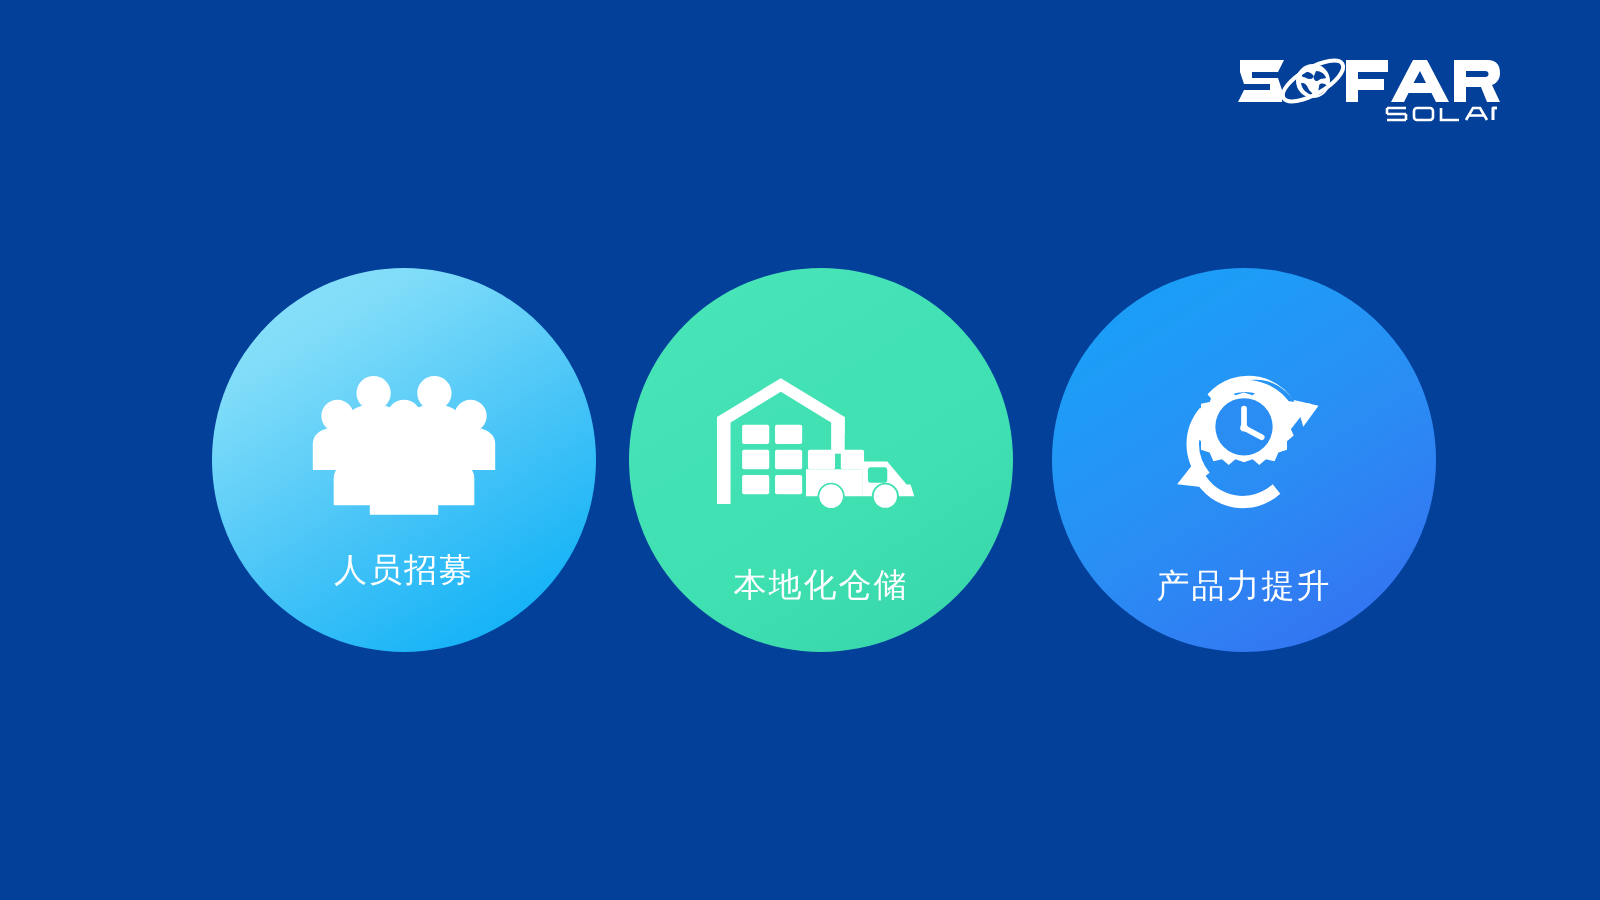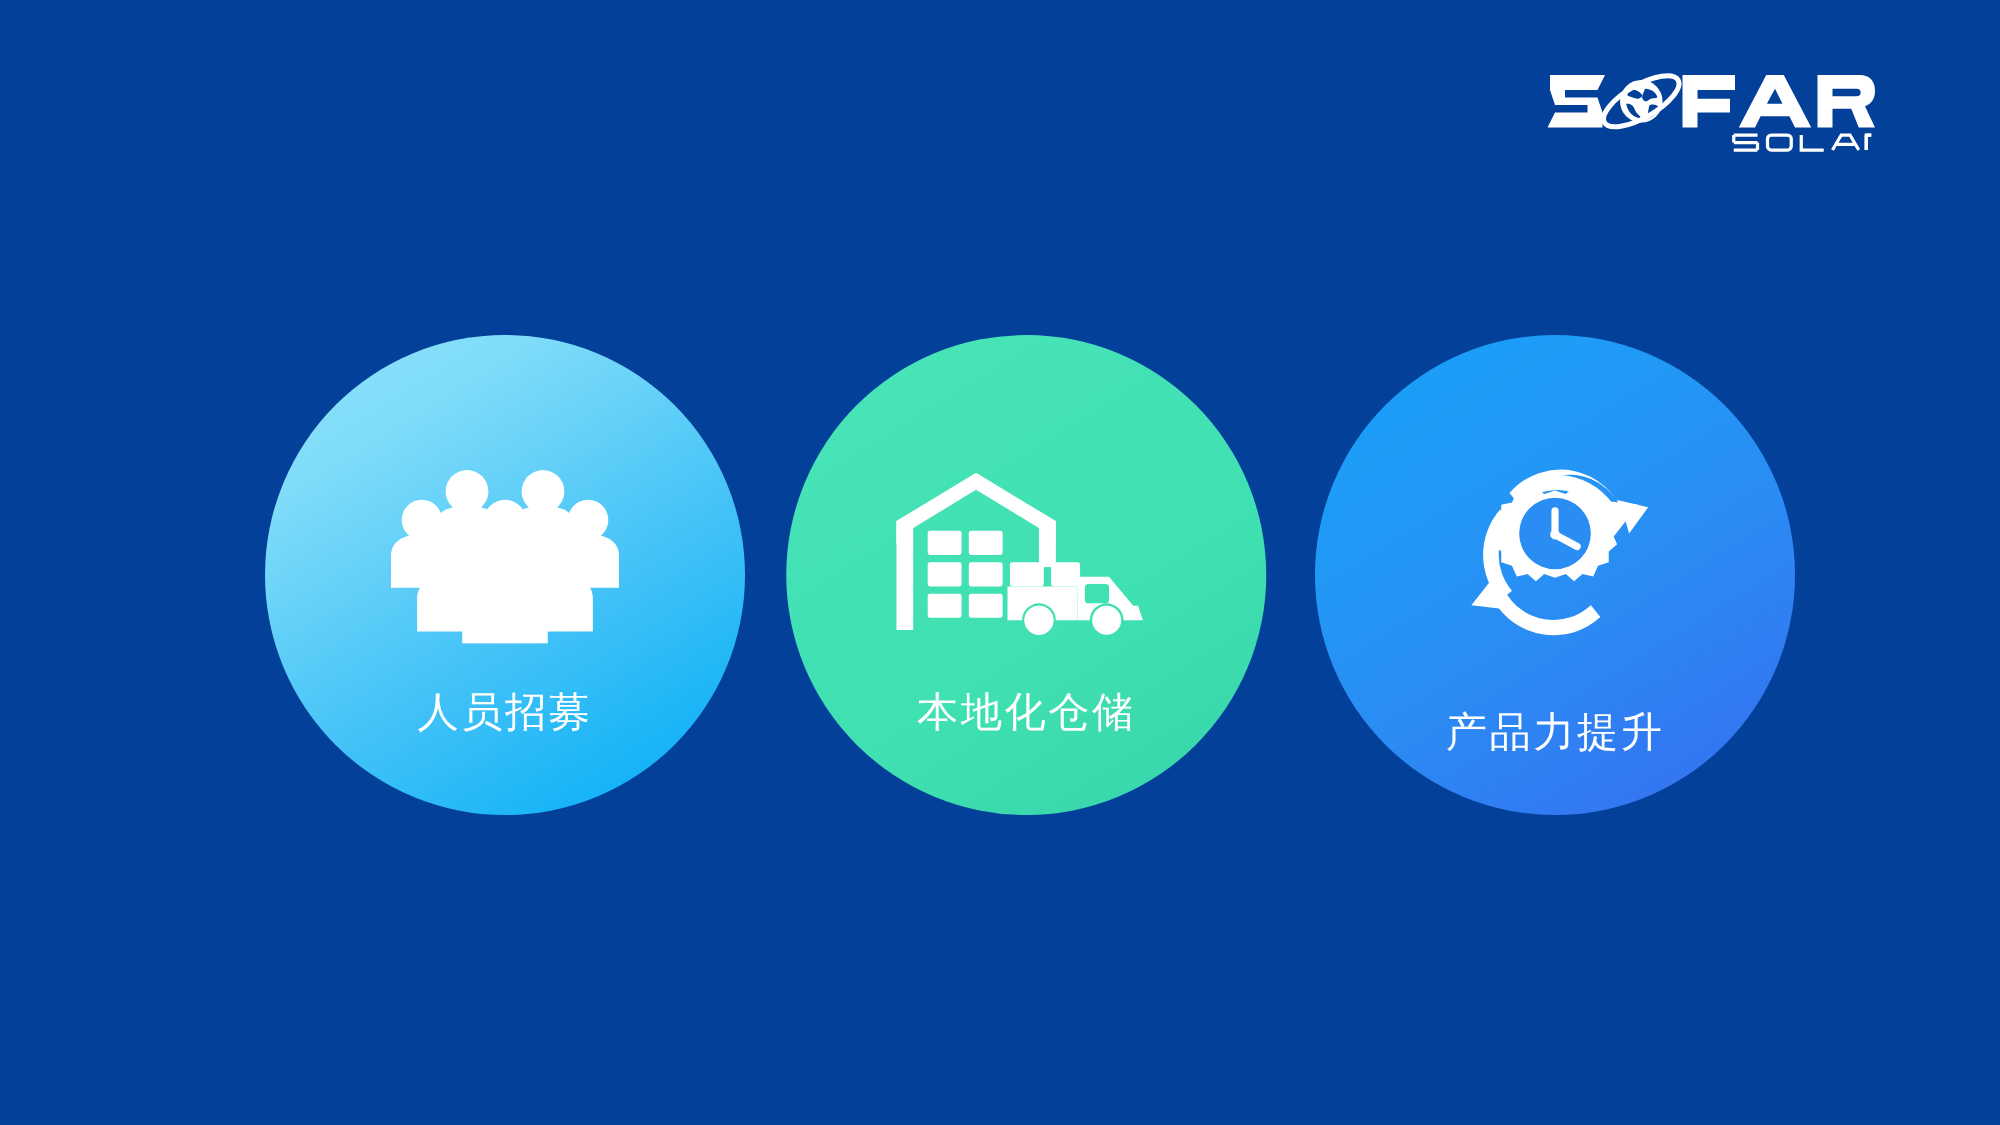--- a/index.html
+++ b/index.html
@@ -47,21 +47,21 @@
     top: 0;
     width: 384px;
     height: 384px;
     border-radius: 50%;
     display: flex;
     flex-direction: column;
     align-items: center;
     justify-content: flex-start;
   }
   .card--one   { left: 173px;  background: linear-gradient(148deg, #8fe2fa 0%, #7fdcf9 22%, #45c3f7 58%, #18b4f7 85%, #12aefa 100%); }
-  .card--two   { left: 590px;  background: linear-gradient(148deg, #48e6b6 0%, #44e2b6 28%, #3fe0b2 60%, #3ad9ad 85%, #35d3a9 100%); }
+  .card--two   { left: 590px;  background: linear-gradient(148deg, #48e6b6 0%, #44e2b6 28%, #3fe0b2 60%, #3ad9ad 85%, #35d3a9 100%); gap: 15px; }
   .card--three { left: 1013px; background: linear-gradient(148deg, #16a0f8 0%, #1e9cf7 22%, #2a8df4 55%, #3279f2 82%, #3470f0 100%); gap: 16px; }
 
   .card-icon {
     width: 230px;
     height: 175px;
     margin-top: 88px;
     display: flex;
     align-items: center;
     justify-content: center;
   }

